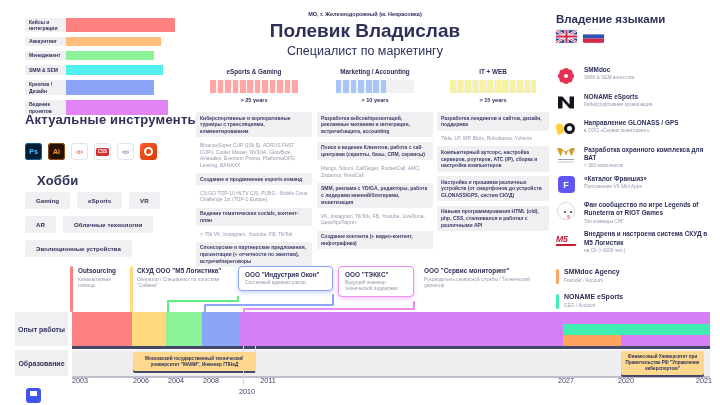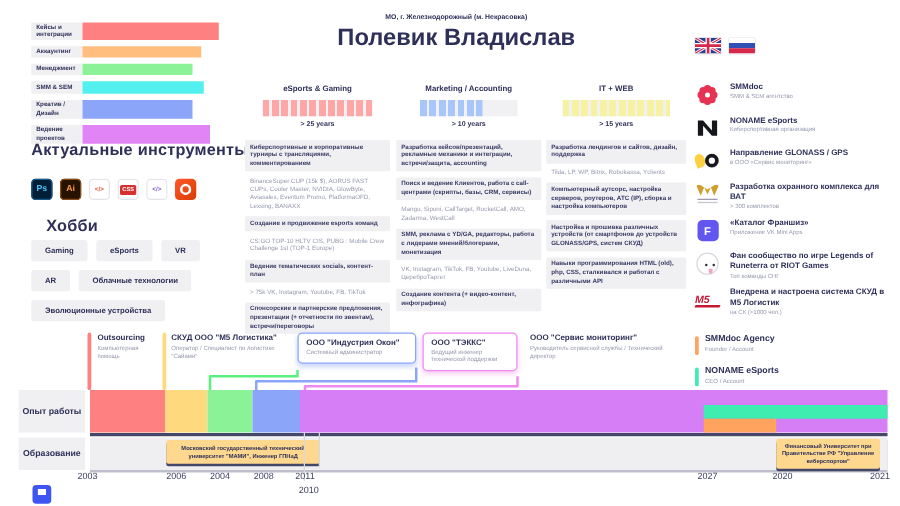--- a/index.html
+++ b/index.html
@@ -138,20 +138,21 @@
     <span class="tag">Gaming</span>
     <span class="tag">eSports</span>
     <span class="tag">VR</span>
     <span class="tag">AR</span>
     <span class="tag">Облачные технологии</span>
     <span class="tag">Эволюционные устройства</span>
   </div>
 
   <div class="abs loc">МО, г. Железнодорожный (м. Некрасовка)</div>
   <div class="abs name">Полевик Владислав</div>
+  <div class="abs role">Специалист по маркетингу</div>
 
   <div class="abs col" style="left:196px;width:116px">
     <div class="col-h">eSports &amp; Gaming</div>
     <div class="track" style="width:88px">
       <div class="seg" style="--c:#ffa6a6;width:100%"></div>
     </div>
     <div class="yrs">&gt; 25 years</div>
     <div class="blocks">
       <div class="blk hl">Киберспортивные и корпоративные турниры с трансляциями, комментированием</div>
       <div class="blk plain">BinanceSuper CUP (15k $), AORUS FAST CUPs, Cooler Master, NVIDIA, GlowByte, Aviasales, Eventum Promo, PlatformaOFD, Lexsing, BANAXX</div>
@@ -187,20 +188,21 @@
     <div class="yrs">&gt; 15 years</div>
     <div class="blocks">
       <div class="blk hl">Разработка лендингов и сайтов, дизайн, поддержка</div>
       <div class="blk plain">Tilda, LP, WP, Bitrix, Robokassa, Yclients</div>
       <div class="blk hl">Компьютерный аутсорс, настройка серверов, роутеров, АТС (IP), сборка и настройка компьютеров</div>
       <div class="blk hl">Настройка и прошивка различных устройств (от смартфонов до устройств GLONASS/GPS, систем СКУД)</div>
       <div class="blk hl">Навыки программирования HTML (old), php, CSS, сталкивался и работал с различными API</div>
     </div>
   </div>
 
+  <div class="abs side-h" style="left:556px;top:13px">Владение языками</div>
   <div class="abs flags">
     <span class="flag">
       <svg width="21" height="13" viewBox="0 0 60 36">
         <rect width="60" height="36" fill="#2b3f8f"></rect>
         <path d="M0,0 L60,36 M60,0 L0,36" stroke="#fff" stroke-width="7"></path>
         <path d="M0,0 L60,36 M60,0 L0,36" stroke="#d5294a" stroke-width="2.5"></path>
         <path d="M30,0 V36 M0,18 H60" stroke="#fff" stroke-width="12"></path>
         <path d="M30,0 V36 M0,18 H60" stroke="#d5294a" stroke-width="6"></path>
       </svg>
     </span>
@@ -327,24 +329,24 @@
     <div style="left:491px;top:23px;height:11px;width:58px;background:#ffa35f"></div>
   </div>
 
   <div class="abs edutrack"></div>
   <div class="edubox" style="left:133px;top:352px;width:123px;height:19px">Московский государственный технический университет "МАМИ", Инженер ГПНаД</div>
   <div class="edubox" style="left:621px;top:351px;width:83px;height:24px">Финансовый Университет при Правительстве РФ "Управление киберспортом"</div>
 
   <div class="tickline" style="left:243px;top:346px;height:39px"></div>
   <div class="tickline" style="left:255px;top:346px;height:28px"></div>
 
-  <span class="yr" style="left:70px">2003</span>
+  <span class="yr" style="left:80px">2003</span>
   <span class="yr" style="left:141px">2006</span>
   <span class="yr" style="left:176px">2004</span>
   <span class="yr" style="left:211px">2008</span>
   <span class="yr" style="left:247px;top:387px">2010</span>
-  <span class="yr" style="left:244px">2011</span>
+  <span class="yr" style="left:268px">2011</span>
   <span class="yr" style="left:566px">2027</span>
   <span class="yr" style="left:626px">2020</span>
   <span class="yr" style="left:704px">2021</span>
 
   <div class="abs watermark"></div>
 </div>
 
 </body></html>

